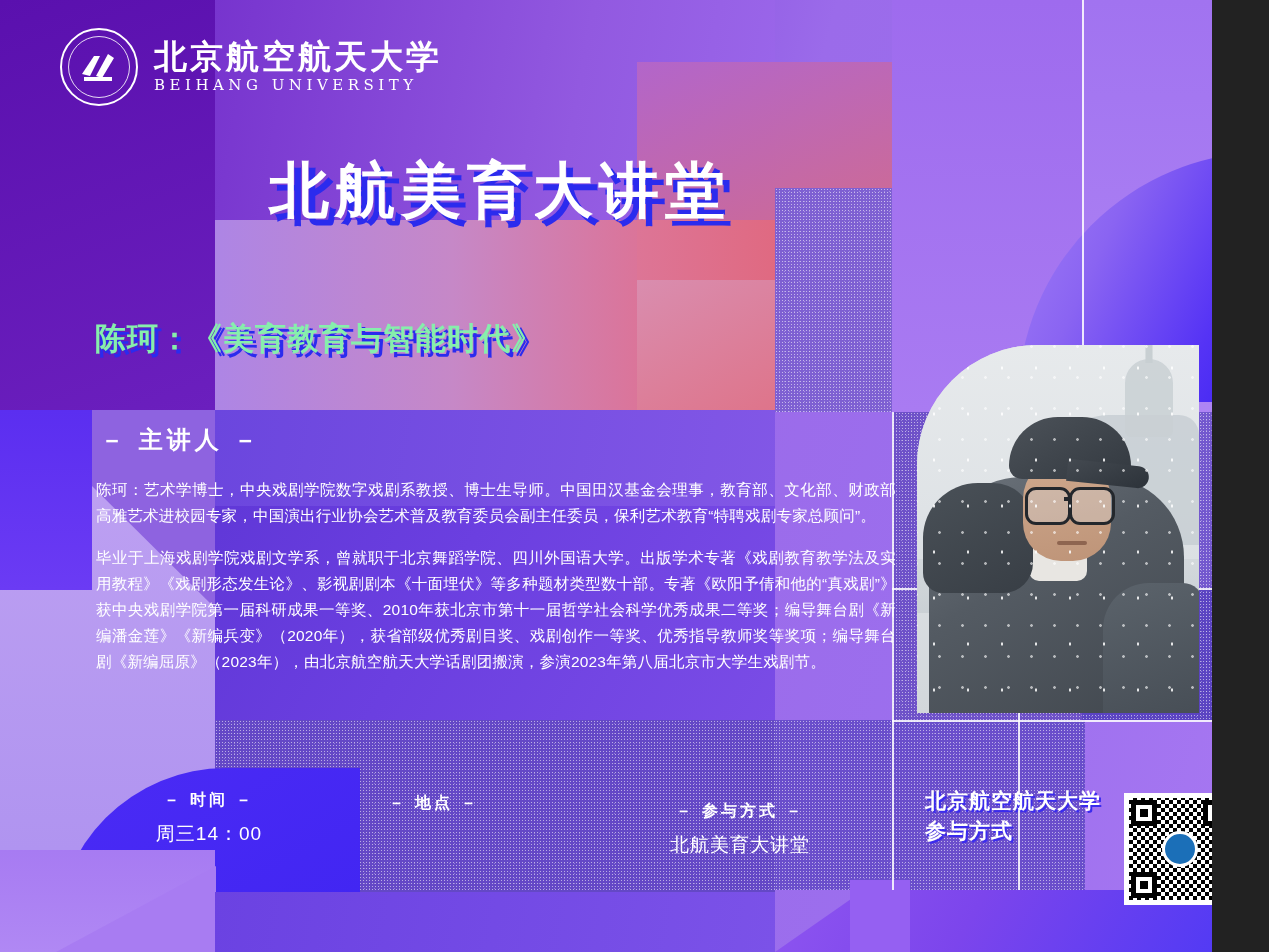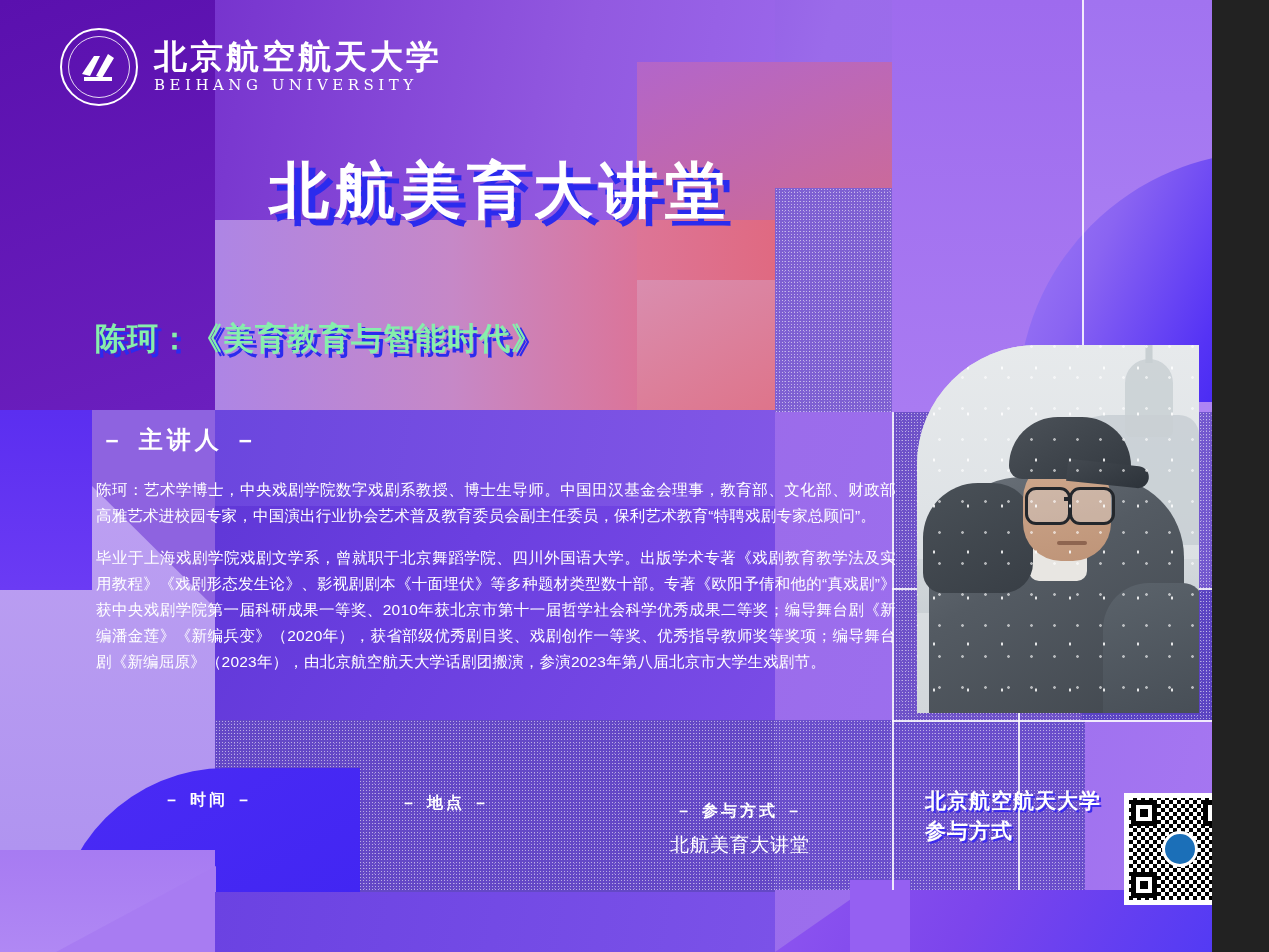--- a/index.html
+++ b/index.html
@@ -157,21 +157,21 @@
       radial-gradient(rgba(255,255,255,.85) 1px,transparent 1.4px),
       radial-gradient(rgba(255,255,255,.6) 1px,transparent 1.4px);
     background-size:34px 46px,23px 31px;background-position:0 0,11px 17px;}
 
   
   .info{position:absolute;color:#fff;text-align:center;}
   .info .hd{font-size:16px;font-weight:700;letter-spacing:3px;margin-bottom:9px;}
   .info .ln{font-size:19px;line-height:28px;letter-spacing:1px;}
 
   .info-time{left:78px;top:790px;width:262px;}
-  .info-place{left:296px;top:793px;width:300px;}
+  .info-place{left:284px;top:793px;width:300px;}
   .info-join{left:575px;top:793px;width:330px;margin-top:8px;}
 
   .org{left:925px;top:786px;width:190px;color:#fff;}
   .org .oh{font-size:21px;font-weight:700;letter-spacing:2px;margin-bottom:10px;
     text-shadow:2px 2px 0 #3A2BEE;}
   .org .ol{font-size:21px;font-weight:700;line-height:30px;letter-spacing:1px;
     text-shadow:2px 2px 0 #3A2BEE;}
 
   .qr{left:1124px;top:793px;width:112px;height:112px;background:#fff;padding:5px;box-sizing:border-box;}
   .qr-inner{width:100%;height:100%;position:relative;
@@ -263,20 +263,21 @@
     <div class="ph-brim"></div>
     <div class="ph-glass-l"></div>
     <div class="ph-glass-r"></div>
     <div class="ph-bridge"></div>
     <div class="ph-mouth"></div>
     <div class="snow"></div>
   </div>
 
   <div class="info info-time">
     <div class="hd">－ 时间 －</div>
+    <div class="ln">周三14：00</div>
   </div>
 
   <div class="info info-place">
     <div class="hd">－ 地点 －</div>
   </div>
 
   <div class="info info-join">
     <div class="hd">－ 参与方式 －</div>
     <div class="ln">北航美育大讲堂</div>
   </div>

